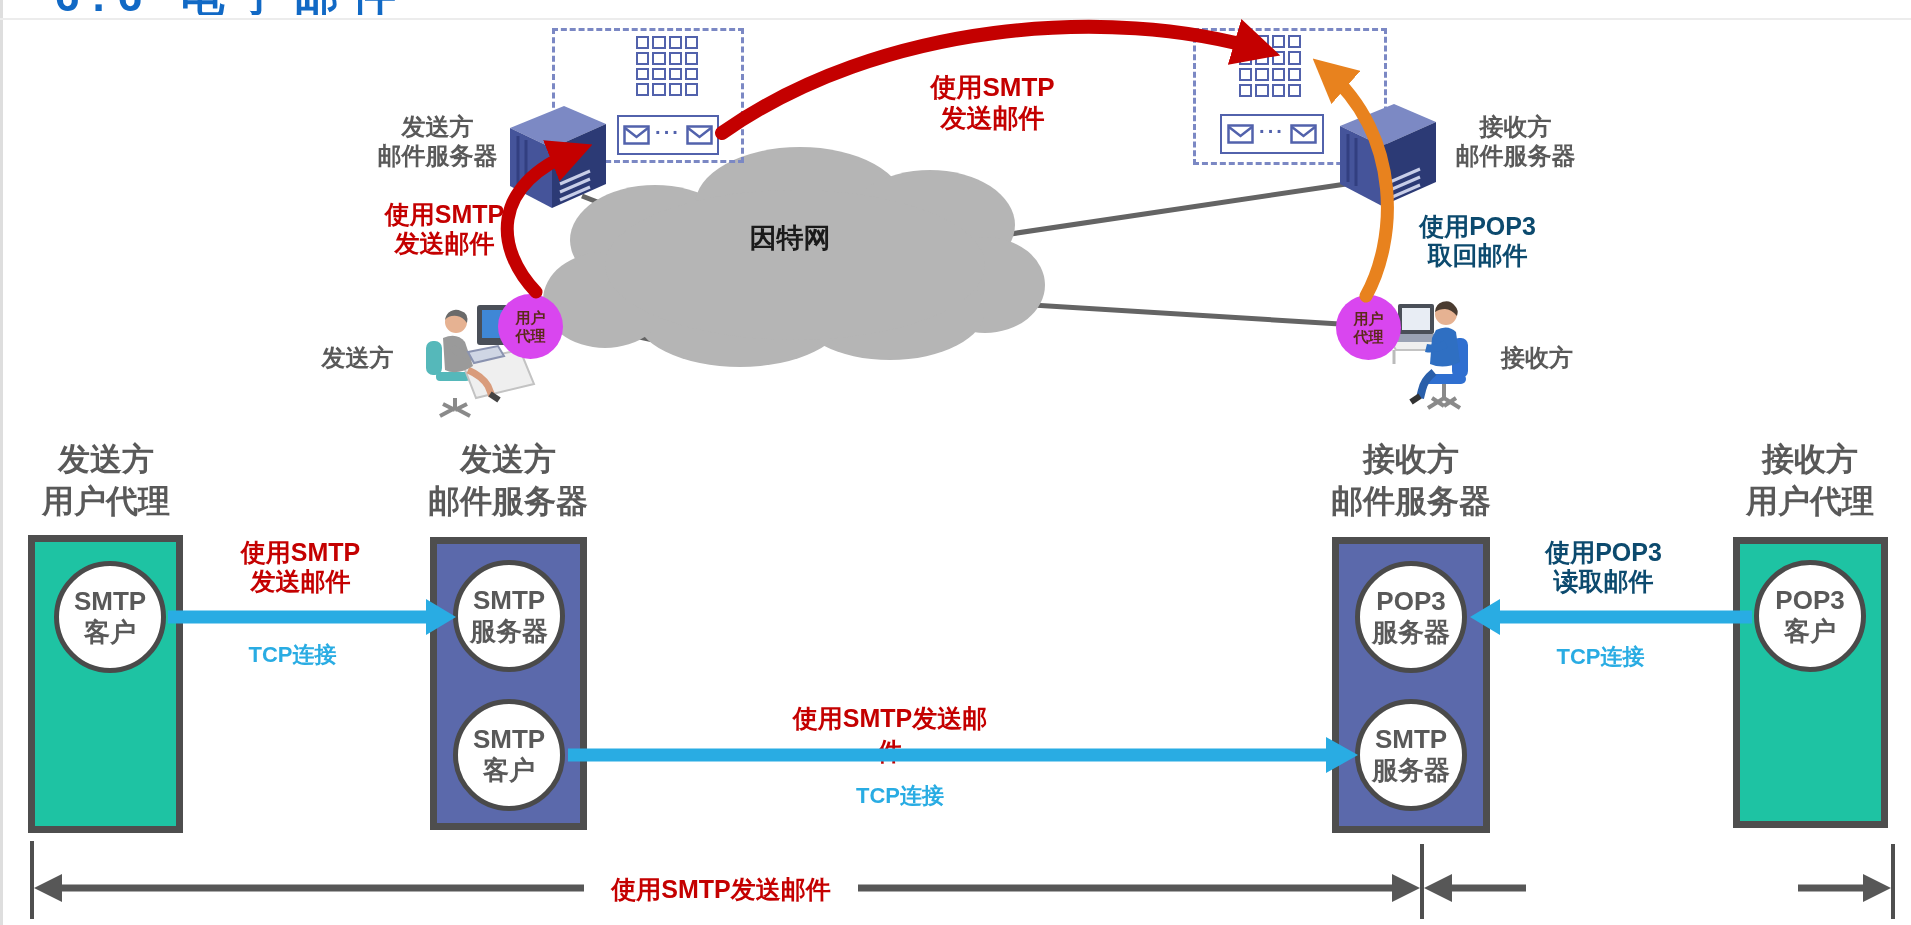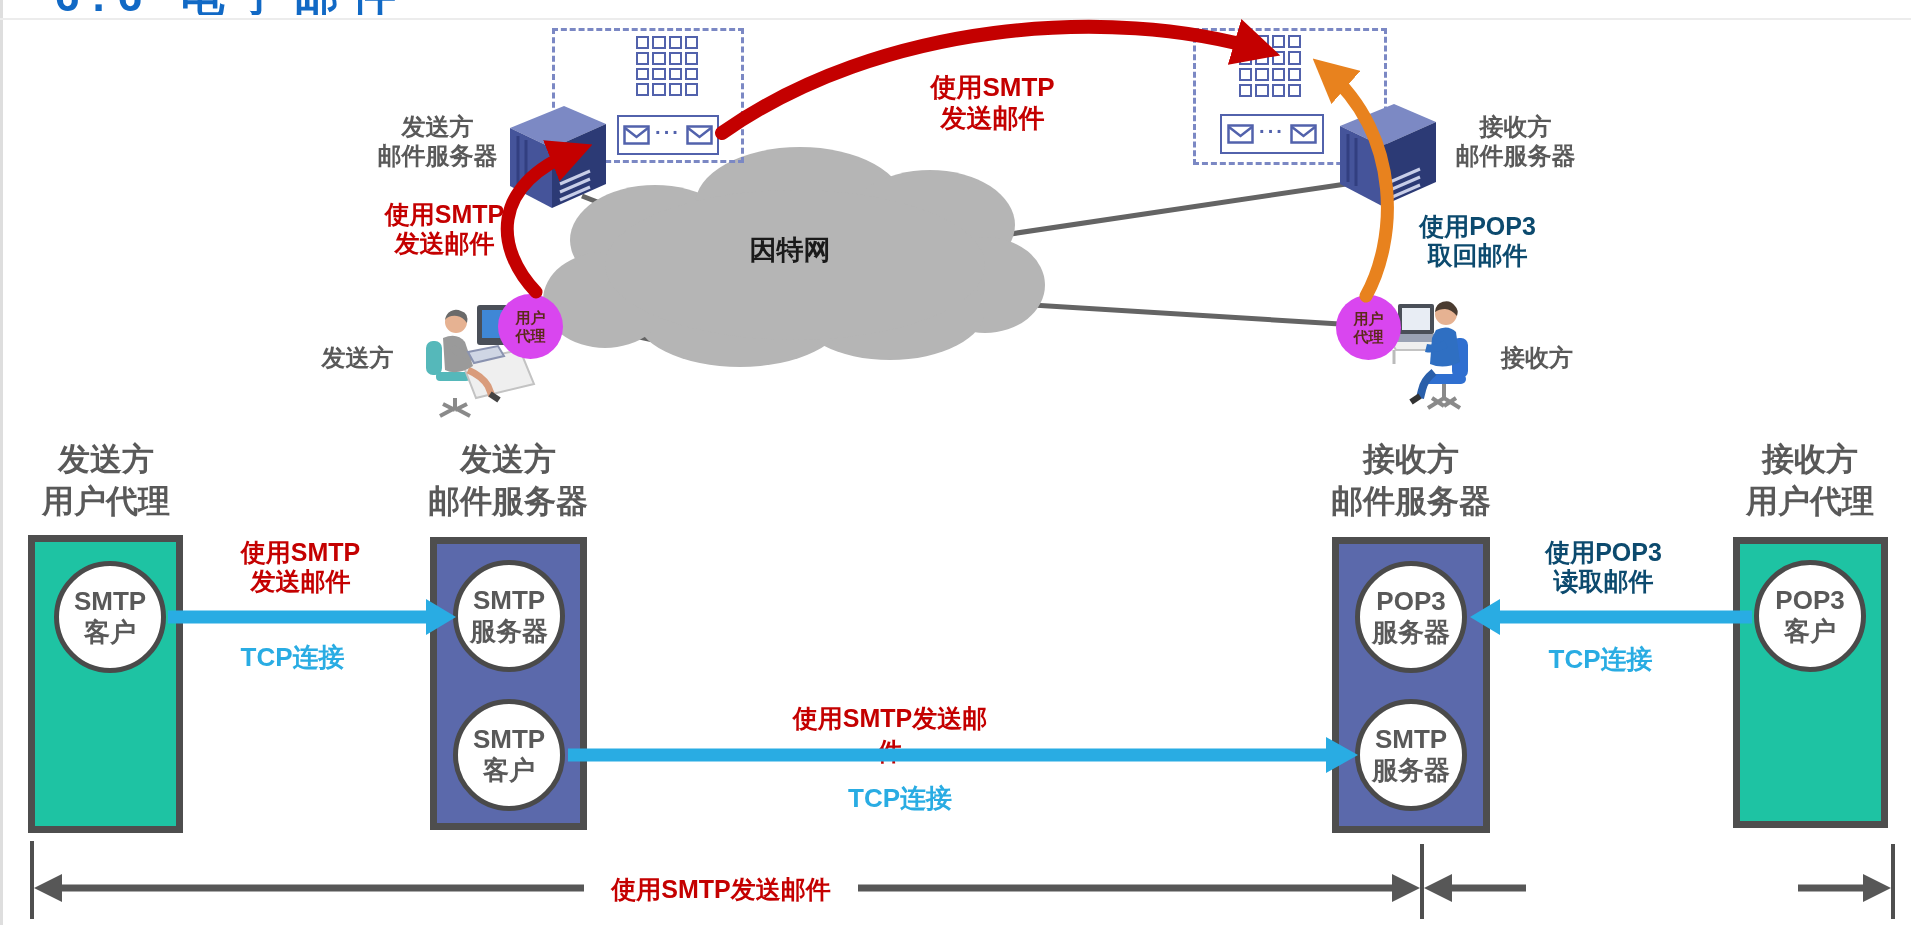--- a/index.html
+++ b/index.html
@@ -45,21 +45,21 @@
   
   .colbox { position:absolute; border:7px solid #4E4E4E; }
   .teal { background:#1EC3A3; }
   .indigo { background:#5B69AB; }
   .coltitle { font-size:32px; line-height:42px; }
   .proto-circle { position:absolute; width:112px; height:112px; border-radius:50%; background:#fff; border:5px solid #4a4a4a;
                   display:flex; flex-direction:column; align-items:center; justify-content:center;
                   font-weight:bold; font-size:26px; line-height:31px; color:#595959; text-align:center; }
 
   .linklab1 { font-size:25px; line-height:29px; }
-  .tcplab  { font-size:26px; }
+  .tcplab  { font-size:22px; }
   .midlab  { font-size:25px; }
   .dimlab  { font-size:25px; }
 </style>
 </head>
 <body>
 
 <div class="stage">
 
   <div class="edge-strip"></div>
   <div class="top-hairline"></div>
@@ -212,21 +212,21 @@
     <span>发送邮件</span>
   </div>
   <div class="lbl arclab red" style="left:900px; top:72px; width:185px;">
     <span>使用SMTP</span>
     <span>发送邮件</span>
   </div>
   <div class="lbl toplab orange" style="left:1385px; top:212px; width:185px; font-size:25px;">
     <span>使用POP3</span>
     <span>取回邮件</span>
   </div>
-  <div class="lbl internet-lab black" style="left:700px; top:232px; width:180px;">因特网</div>
+  <div class="lbl internet-lab black" style="left:700px; top:220px; width:180px;">因特网</div>
   <div class="lbl person-lab" style="left:300px; top:342px; width:115px;">发送方</div>
   <div class="lbl person-lab" style="left:1478px; top:342px; width:118px;">接收方</div>
 
   <div class="ua-circle" style="left:498px; top:294px;">
     <span>用户</span>
     <span>代理</span>
   </div>
   <div class="ua-circle" style="left:1336px; top:295px;">
     <span>用户</span>
     <span>代理</span>

